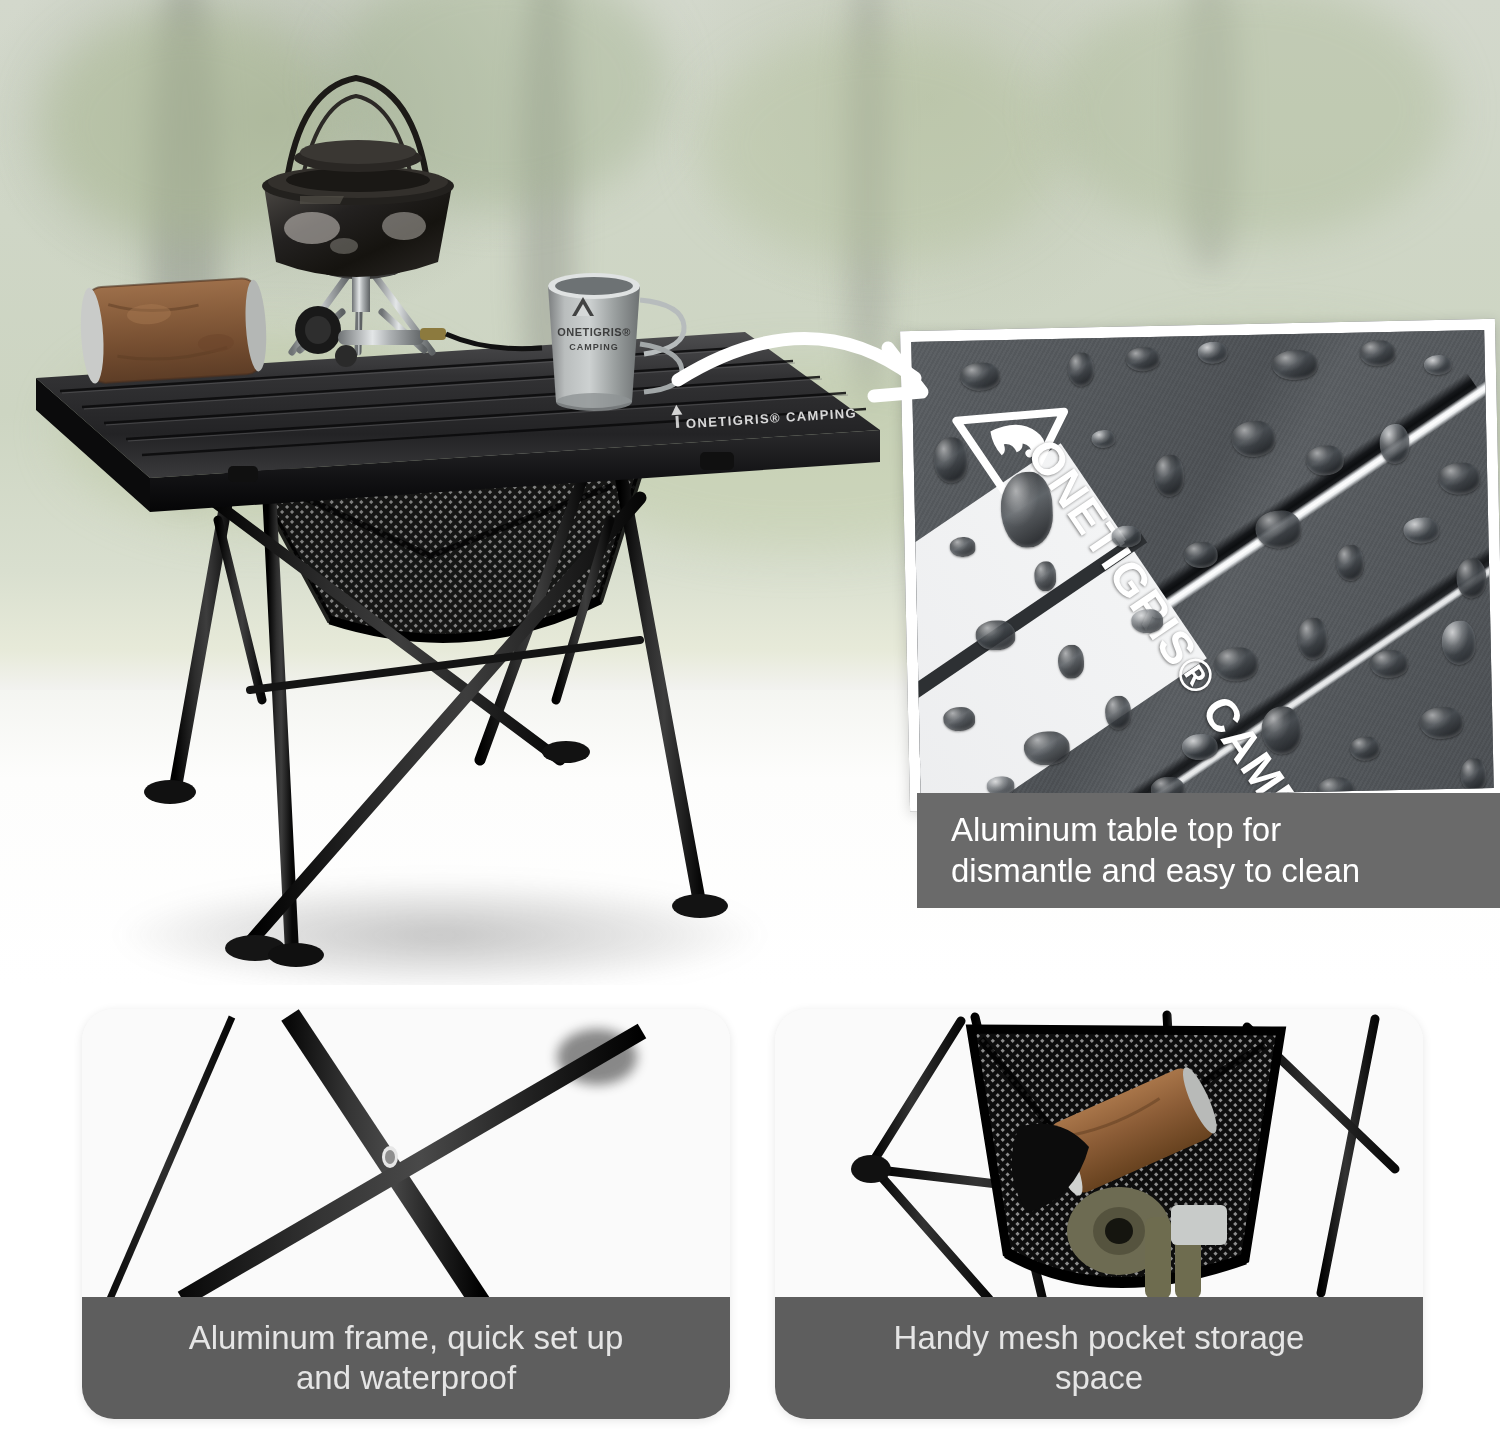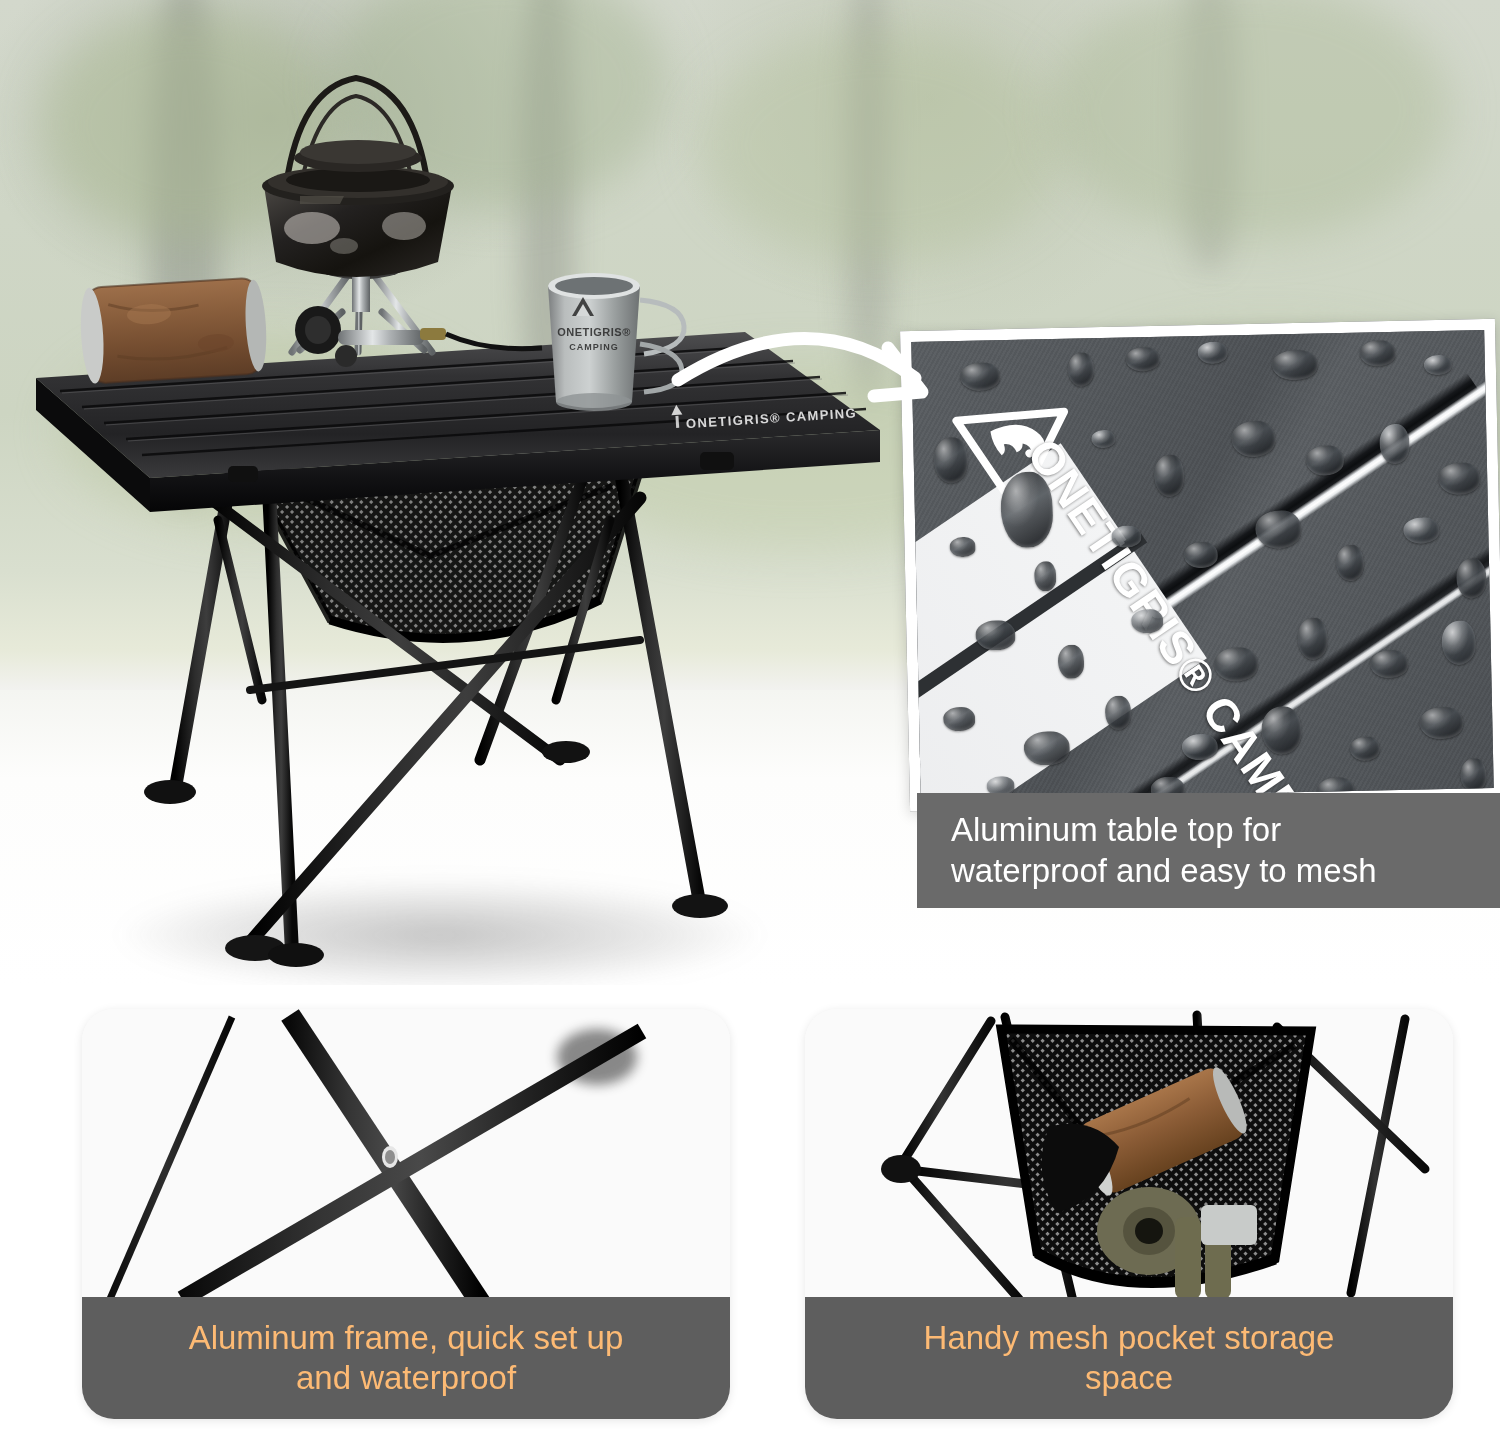--- a/index.html
+++ b/index.html
@@ -126,28 +126,28 @@
   }
 
   
   .bpanel {
     position:absolute; top:1009px; width:648px; height:410px;
     border-radius:32px; overflow:hidden;
     background:#fbfbfb;
     box-shadow:0 2px 10px rgba(0,0,0,.10);
   }
   #bpanel-left  { left:82px; }
-  #bpanel-right { left:805px; }
+  #bpanel-right { left:775px; }
   .bphoto { position:absolute; left:0; top:0; width:648px; height:300px; overflow:hidden; background:#fafafa; }
   .bcaption {
     position:absolute; left:0; bottom:0; width:648px; height:122px;
     background:#5e5e5e;
     display:flex; align-items:center; justify-content:center;
     text-align:center;
-    color:#fdba74; font-size:33px; line-height:1.2;
+    color:#e5e5e5; font-size:33px; line-height:1.2;
     padding:0 26px;
   }
   .shadow-soft {
     position:absolute; border-radius:50%;
     background:radial-gradient(ellipse, rgba(60,60,60,.30) 0%, rgba(90,90,90,.12) 50%, rgba(0,0,0,0) 72%);
     filter:blur(10px);
   }
 </style>
 </head>
 <body>
@@ -424,21 +424,21 @@
       <div class="drop" style="left:500px; top:376px; width:44px; height:32px;"></div>
       <div class="drop lite" style="left:66px;  top:436px; width:28px; height:20px;"></div>
       <div class="drop" style="left:230px; top:440px; width:34px; height:26px;"></div>
       <div class="drop" style="left:396px; top:444px; width:38px; height:28px;"></div>
       <div class="drop" style="left:540px; top:428px; width:26px; height:34px;"></div>
     </div>
 
     <div id="inset-caption">
       <div>
         <div>Aluminum table top for</div>
-        <div>waterproof and easy to mesh</div>
+        <div>dismantle and easy to clean</div>
       </div>
     </div>
   </div>
 </div>
 
 <div class="bpanel" id="bpanel-left">
   <div class="bphoto">
     <svg width="648" height="300" viewBox="0 0 648 300">
       <defs>
         <linearGradient id="barA" x1="0" y1="0" x2="1" y2="0">

